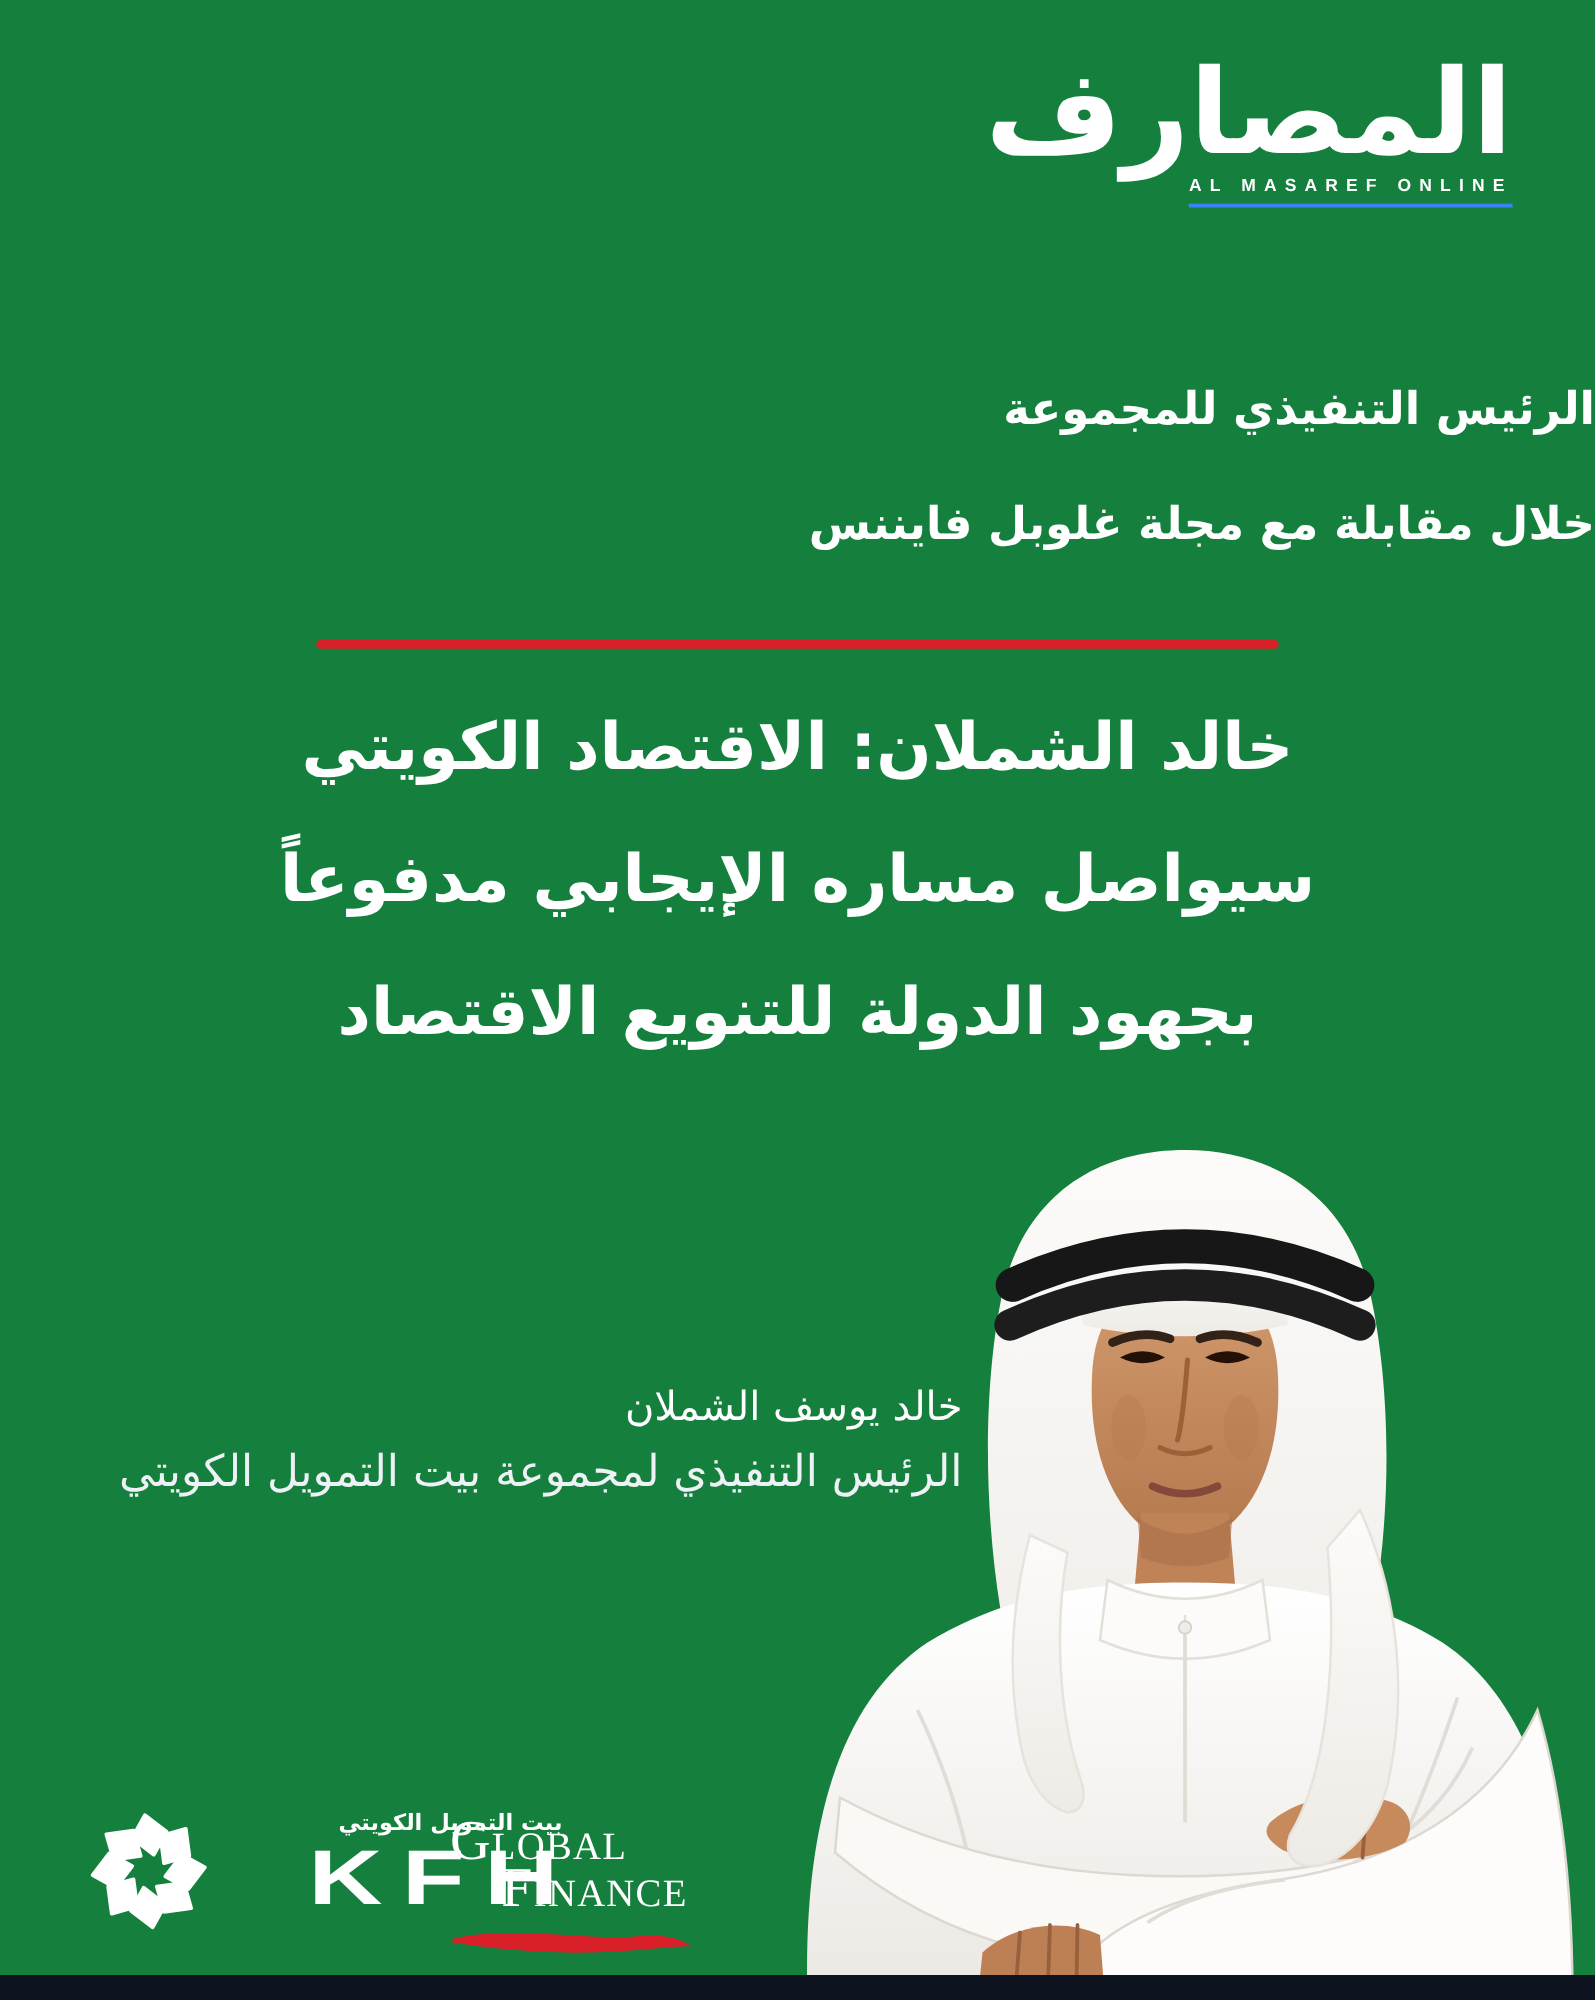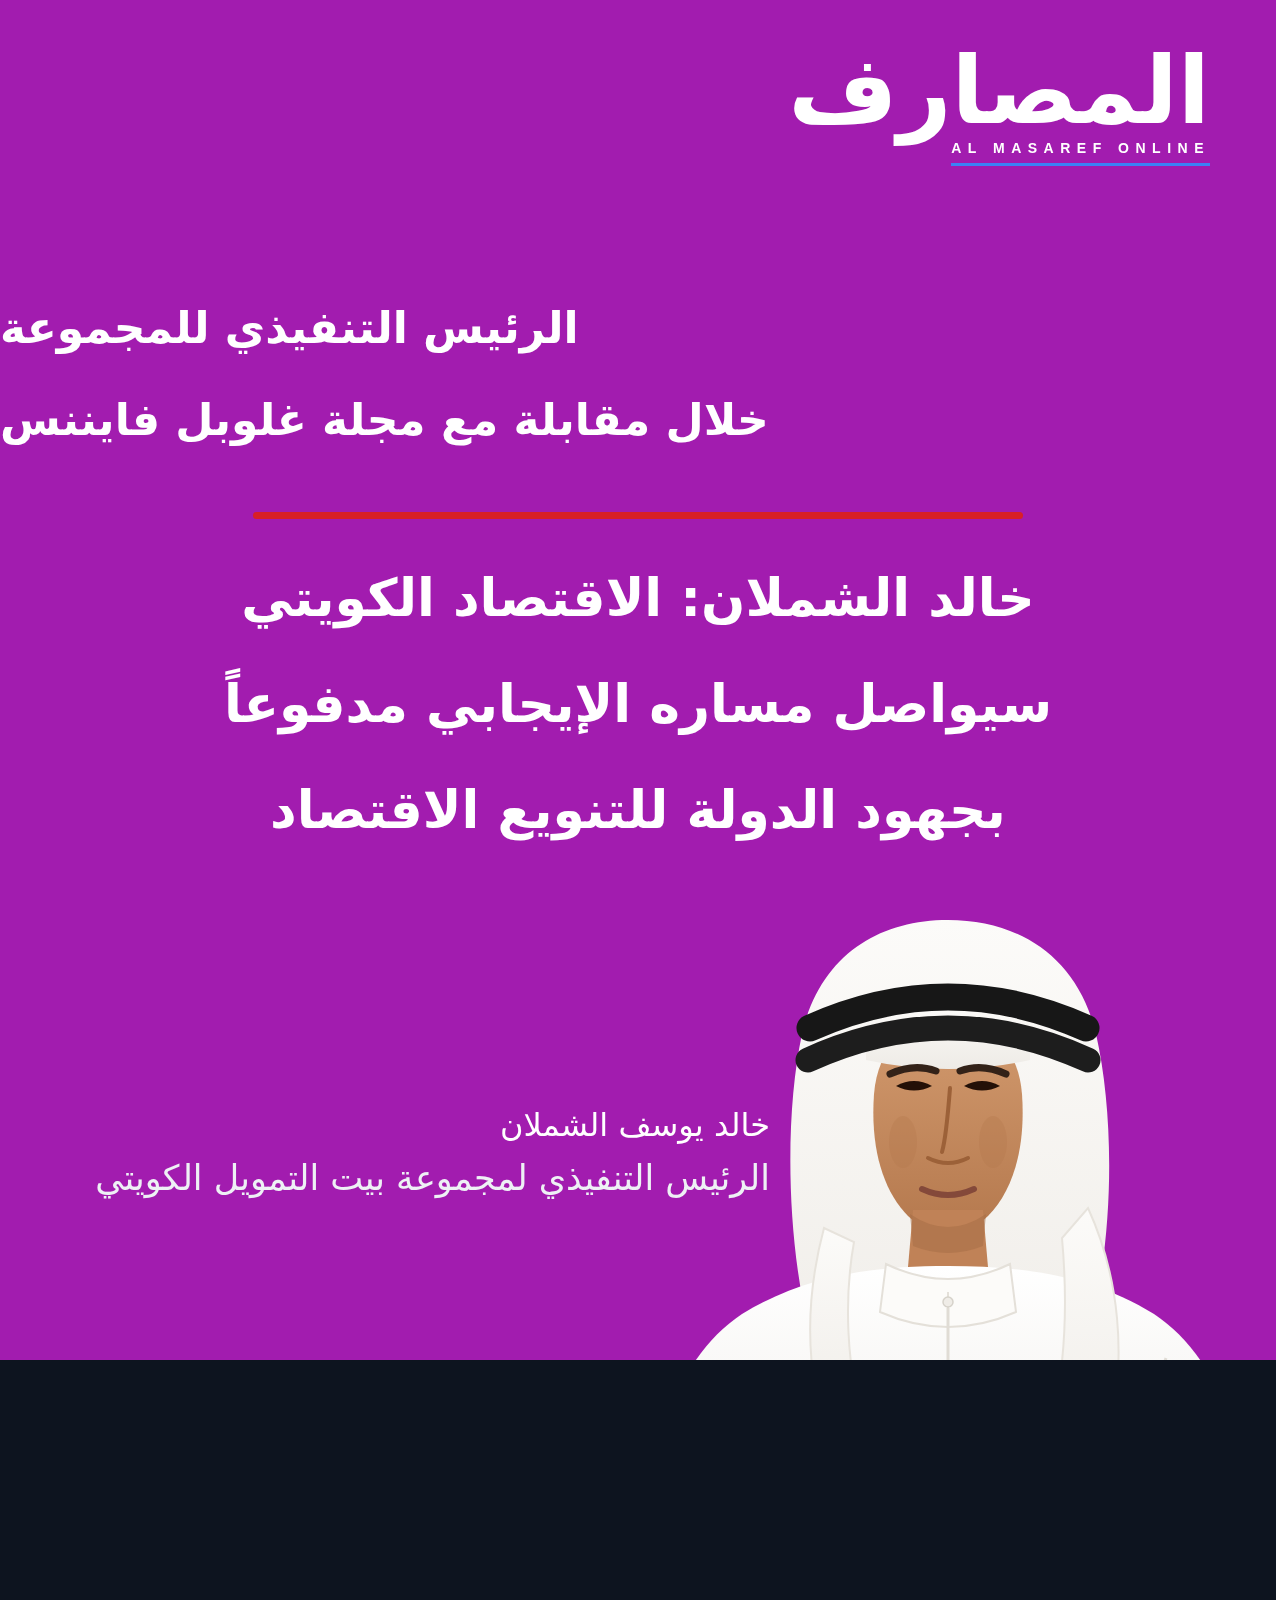--- a/index.html
+++ b/index.html
@@ -1,19 +1,19 @@
 <!DOCTYPE html>
 <html lang="ar"><head>
 <meta charset="utf-8">
 <style>
   html,body{margin:0;padding:0;background:#0d141f;}
   .poster{
     position:relative;
-    width:1276px;height:1360px;
-    background:#a21caf;
+    width:1276px;height:1580px;
+    background:#15803d;
     overflow:hidden;
     font-family:"DejaVu Sans",sans-serif;
     color:#ffffff;
   }
   
   .brand{
     position:absolute;top:44px;right:66px;
     text-align:right;z-index:4;
   }
   .brand-ar{
@@ -26,22 +26,22 @@
     margin-top:0px;
     font-family:"Liberation Sans",sans-serif;
     font-size:14px;font-weight:700;
     letter-spacing:6.5px;
     padding-bottom:7px;
     border-bottom:3px solid #3b82f6;
   }
   
   .kicker{
     position:absolute;top:282px;left:0;right:0;
-    text-align:left;z-index:3;
-    font-size:44px;font-weight:700;line-height:92px;
+    text-align:right;z-index:3;
+    font-size:36px;font-weight:700;line-height:92px;
   }
   
   .divider{
     position:absolute;top:512px;left:253px;
     width:770px;height:7px;border-radius:4px;
     background:#d91f27;z-index:3;
   }
   
   .headline{
     position:absolute;top:545px;left:0;right:0;margin:0;

